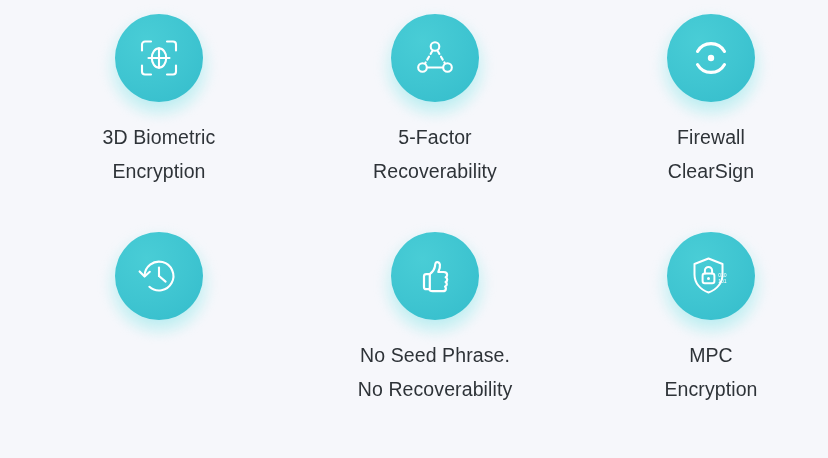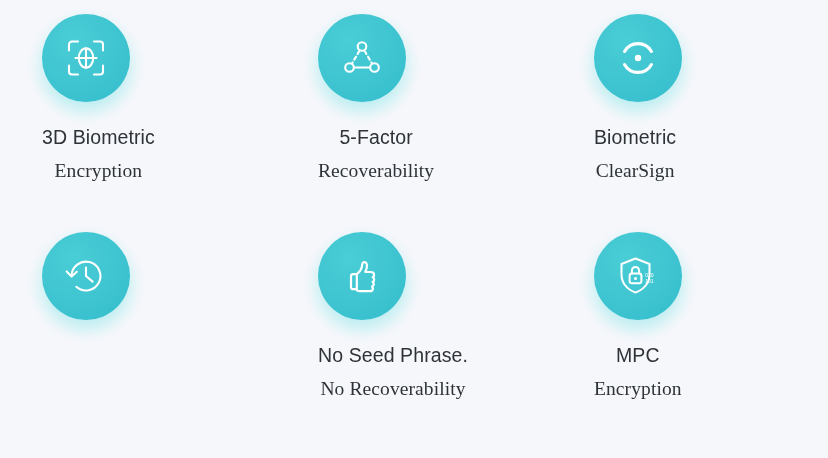--- a/index.html
+++ b/index.html
@@ -21,21 +21,21 @@
     display:grid;
     grid-template-columns:repeat(3,276px);
     grid-template-rows:218px 218px;
     align-content:start;
     padding-top:14px;
     box-sizing:border-box;
   }
   .feature{
     display:flex;
     flex-direction:column;
-    align-items:flex-start;
+    align-items:center;
     margin-left:42px;
   }
   .icon-wrap{
     position:relative;
     width:88px;height:88px;
     display:flex;align-items:center;justify-content:center;
   }
   .glow{
     position:absolute;
     left:-9px;top:-2px;
@@ -57,21 +57,21 @@
   .label{
     margin-top:18px;
     text-align:center;
     color:#2e3338;
     font-size:19.5px;
     line-height:34px;
     font-weight:400;
     letter-spacing:0.1px;
     white-space:nowrap;
   }
-  .label .l2{display:block;font-family:Liberation Serif, serif;}
+  .label .l2{display:block;}
 </style>
 </head>
 <body>
 
 <div class="board">
   <div class="grid">
 
     <div class="feature">
       <div class="icon-wrap">
         <div class="glow"></div>
@@ -124,21 +124,21 @@
           <span>
             <svg width="46" height="46" viewBox="0 0 46 46" fill="none" stroke="#ffffff" stroke-width="3.1" stroke-linecap="round">
               <path d="M9.5 16.5 A15.5 15.5 0 0 1 36.5 16.5"></path>
               <path d="M9.5 29.5 A15.5 15.5 0 0 0 36.5 29.5"></path>
               <circle cx="23" cy="23" r="3.2" fill="#ffffff" stroke="none"></circle>
             </svg>
           </span>
         </div>
       </div>
       <div class="label">
-        <span>Biometric</span>
+        <span>Firewall</span>
         <span class="l2">ClearSign</span>
       </div>
     </div>
 
     <div class="feature">
       <div class="icon-wrap">
         <div class="glow"></div>
         <div class="circle">
           <span>
             <svg width="46" height="46" viewBox="0 0 46 46" fill="none" stroke="#ffffff" stroke-width="2.1" stroke-linecap="round" stroke-linejoin="round">

